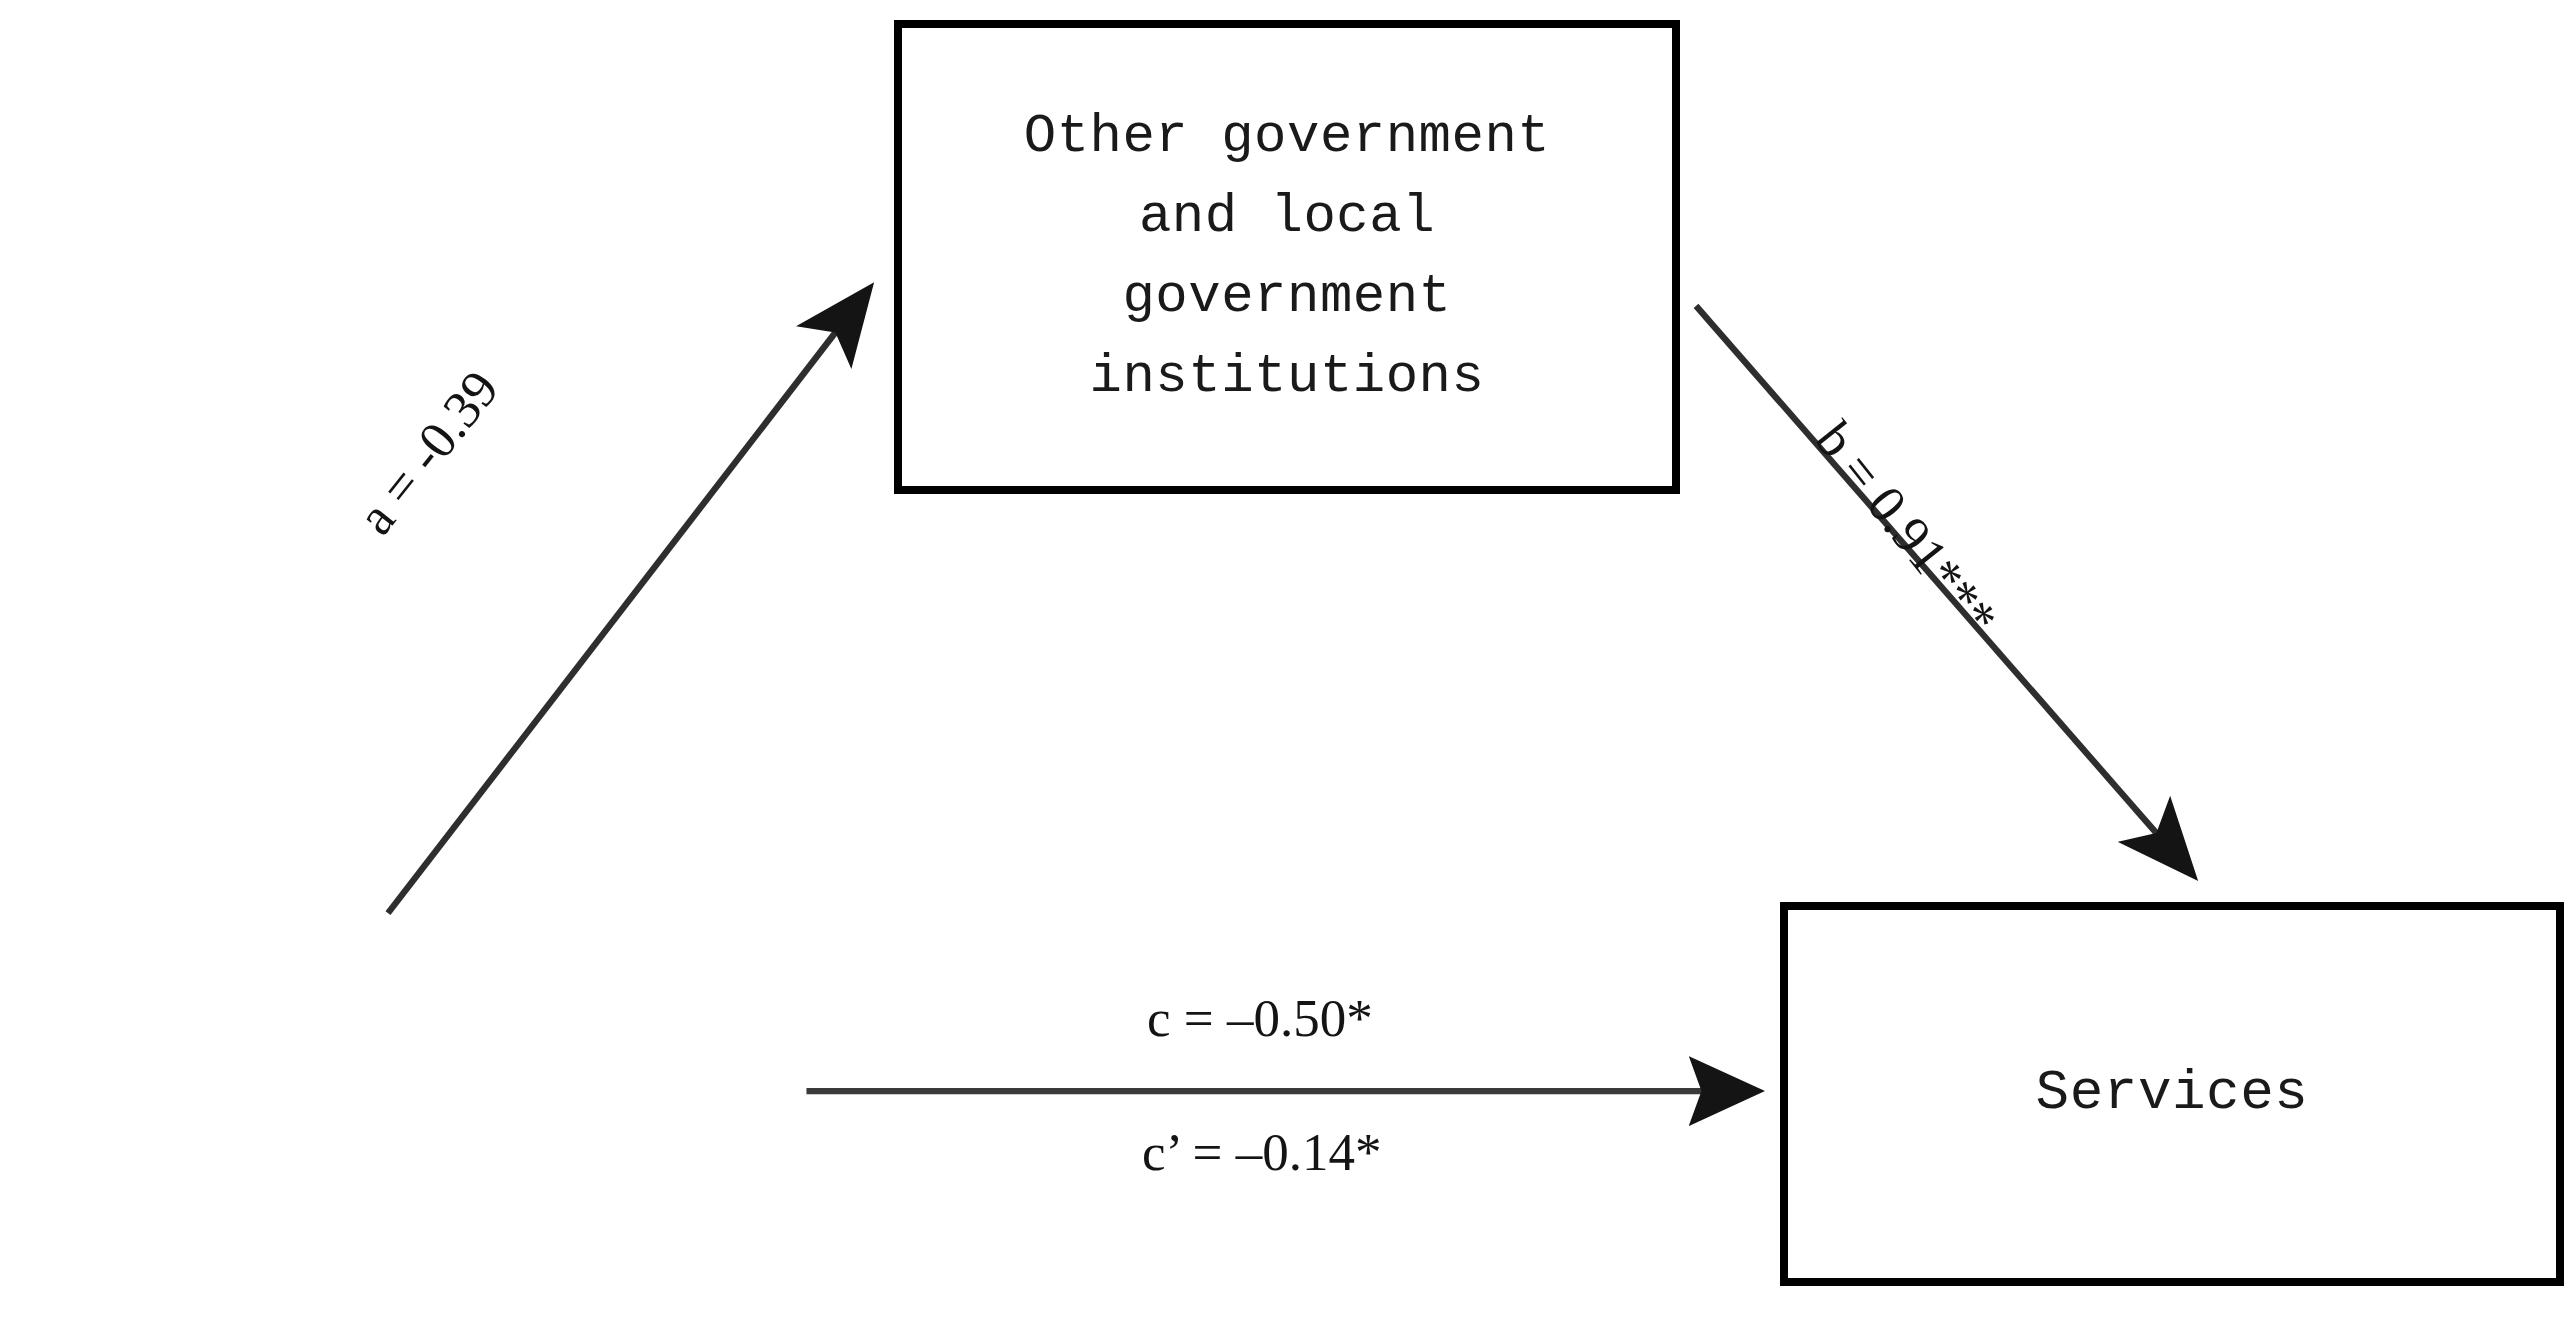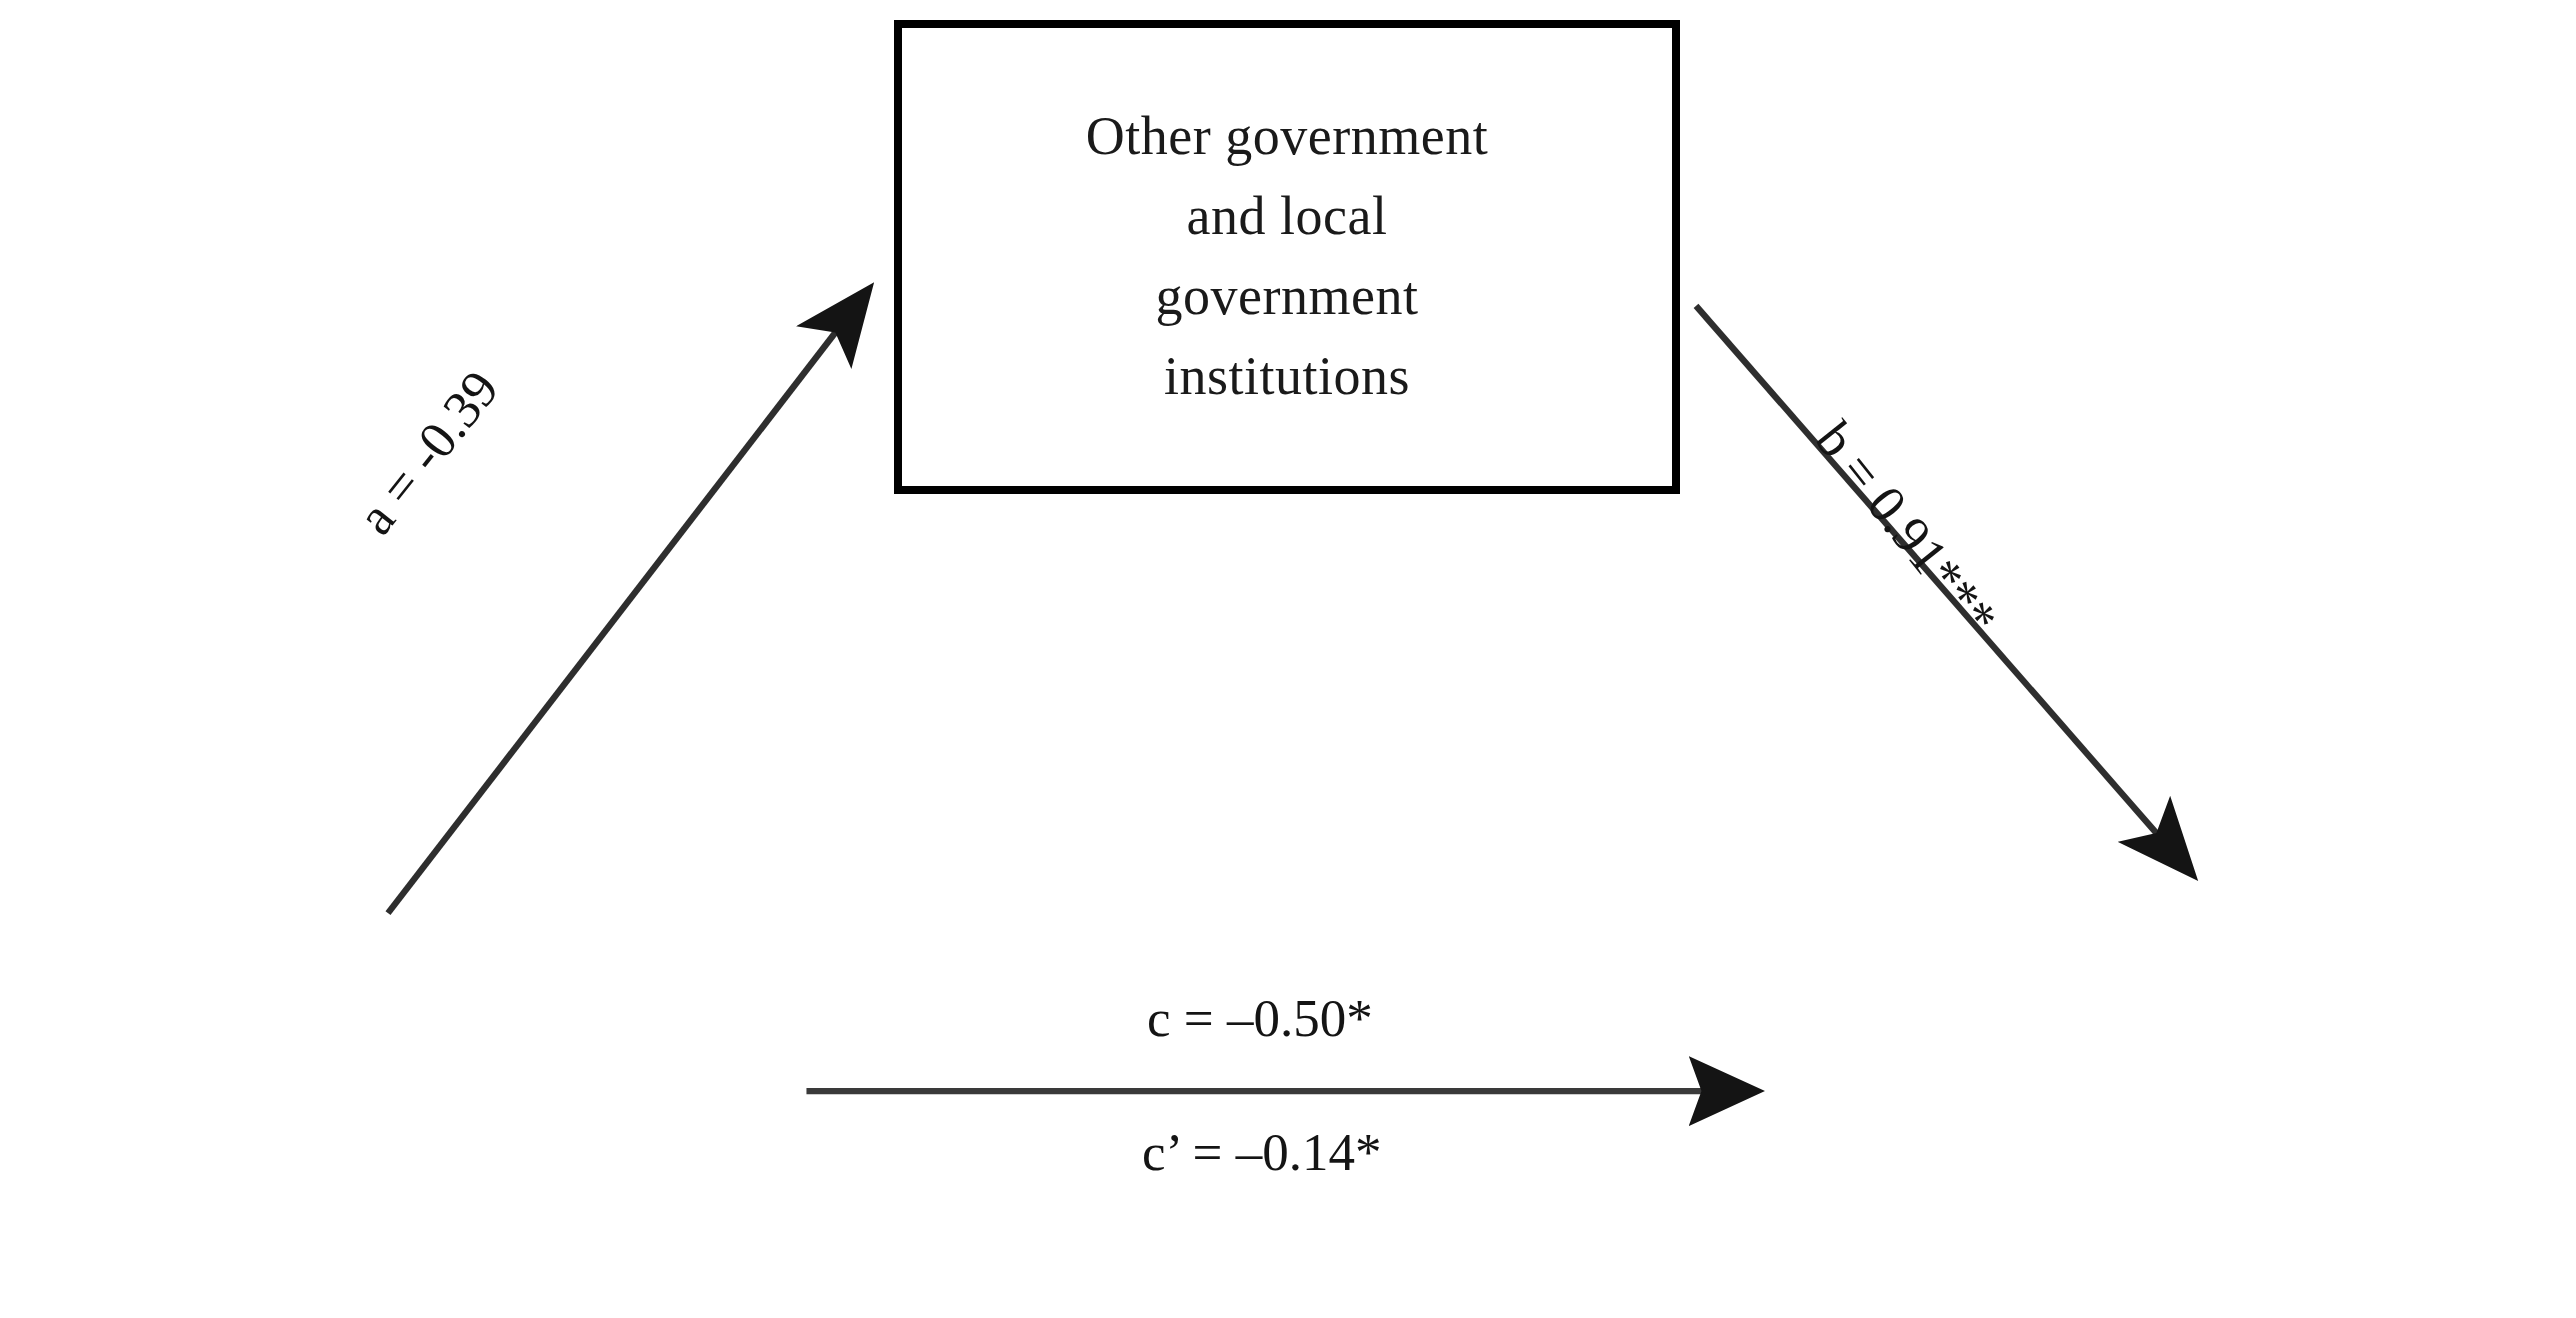--- a/index.html
+++ b/index.html
@@ -26,21 +26,21 @@
     position: absolute;
     box-sizing: border-box;
     background: #ffffff;
     border: 8.2px solid #000000;
     display: flex;
     align-items: center;
     justify-content: center;
     text-align: center;
   }
   .node-label {
-    font-family: Liberation Serif, serif;
+    font-family: Liberation Mono, monospace;
     color: #1a1a1a;
     font-size: 56px;
     line-height: 1.42;
     letter-spacing: 0.5px;
     white-space: pre-line;
   }
   #node-mediator {
     left: 894px;
     top: 20px;
     width: 786px;
@@ -117,20 +117,23 @@
   </svg>
 
   <div class="node-box" id="node-mediator">
     <span class="node-label">Other government
 and local
 government
 institutions</span>
   </div>
 
 
+  <div class="node-box" id="node-outcome">
+    <span class="node-label">Services</span>
+  </div>
 
   <div class="edge-label" id="edge-label-a">a = -0.39</div>
 
   <div class="edge-label" id="edge-label-b">b = 0.91***</div>
 
   <div class="edge-label" id="edge-label-c">c = –0.50*</div>
 
   <div class="edge-label" id="edge-label-cprime">c’ = –0.14*</div>
 
 </div>

